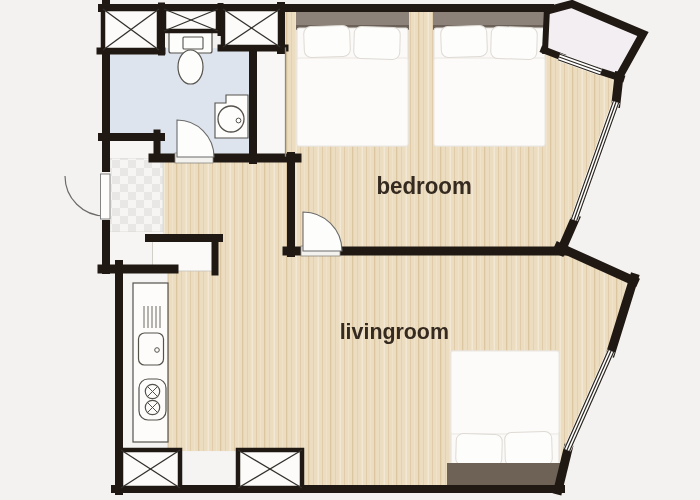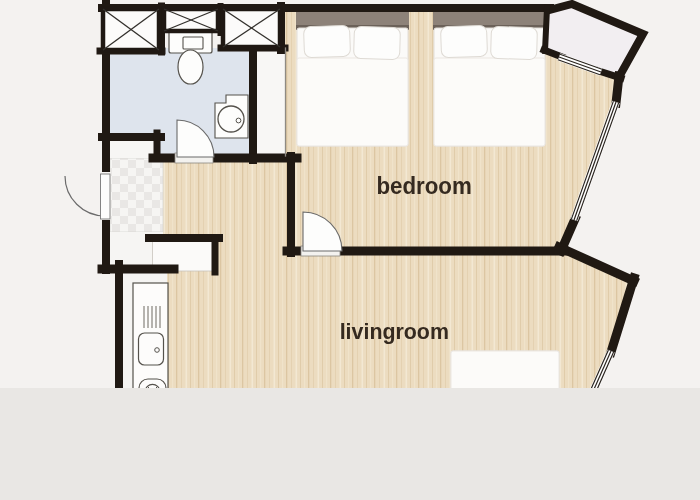--- a/index.html
+++ b/index.html
@@ -1,16 +1,16 @@
 <!DOCTYPE html>
 <html><head>
 <meta charset="utf-8">
 <style>
   html,body{margin:0;padding:0;background:#e9e7e4;}
-  .stage{width:700px;height:388px;position:relative;background:#4d7c0f;overflow:hidden;
+  .stage{width:700px;height:500px;position:relative;background:#4d7c0f;overflow:hidden;
          font-family:"Liberation Sans", sans-serif;}
   svg{display:block;}
   text{font-family:"Liberation Sans", sans-serif;font-weight:bold;fill:#352a20;}
 </style>
 </head>
 <body>
 
 <div class="stage">
 <svg width="700" height="500" viewBox="0 0 700 500">
   <defs>

